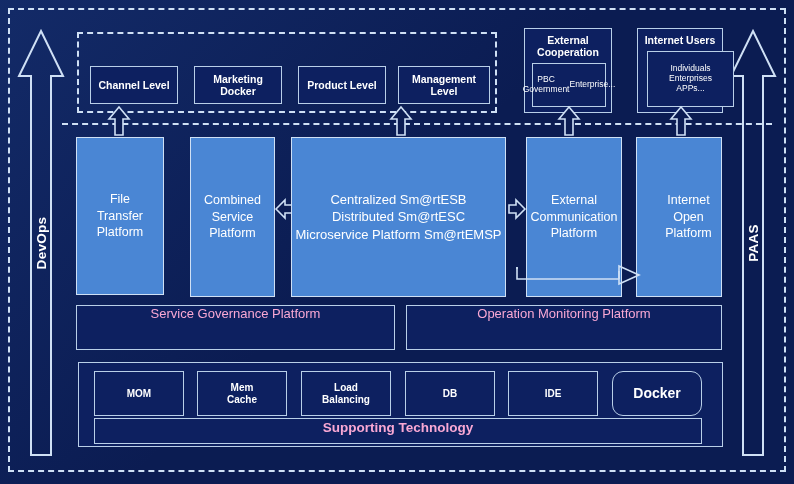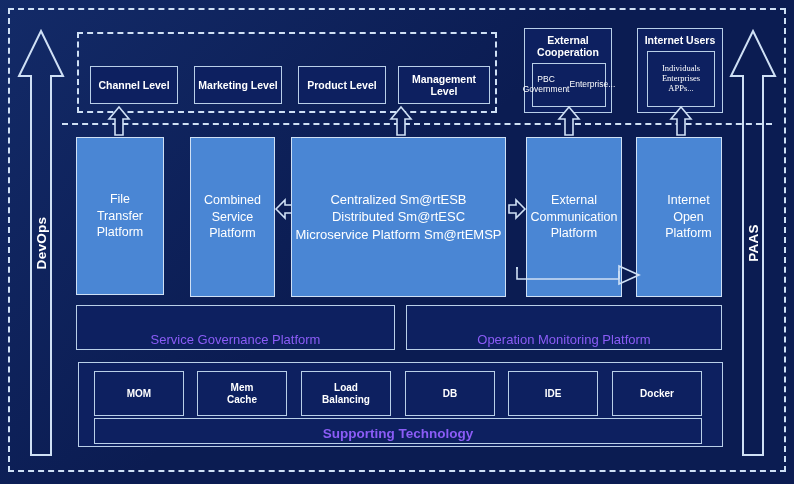--- a/index.html
+++ b/index.html
@@ -44,22 +44,22 @@
     color:#ffffff;
     display:flex;align-items:center;justify-content:center;
     text-align:center;
     font-size:12.5px;
     line-height:1.35;
     white-space:pre-line;
   }
   .navy-wide{
     background:#0d2060;
     border:1.5px solid #b9cfe8;
-    color:#8b5cf6;
-    display:flex;align-items:flex-end;justify-content:center;
+    color:#f9a8d4;
+    display:flex;align-items:flex-start;justify-content:center;
     text-align:center;
     font-size:13px;
     line-height:1.3;
   }
   .group-title{
     color:#ffffff;font-weight:bold;font-size:10.5px;
     text-align:center;line-height:1.15;
     width:100%;
   }
   .vlabel{
@@ -91,41 +91,41 @@
     </svg>
   </div>
   <div class="vlabel" style="left:753px;top:243px;">PAAS</div>
 
   <div class="abs dashed-box" style="left:77px;top:32px;width:420px;height:81px;"></div>
 
   <div class="abs navy-box" style="left:90px;top:66px;width:88px;height:38px;">
     <span>Channel Level</span>
   </div>
   <div class="abs navy-box" style="left:194px;top:66px;width:88px;height:38px;">
-    <span>Marketing Level</span>
+    <span>Marketing Docker</span>
   </div>
   <div class="abs navy-box" style="left:298px;top:66px;width:88px;height:38px;">
     <span>Product Level</span>
   </div>
   <div class="abs navy-box" style="left:398px;top:66px;width:92px;height:38px;">
     <span>Management Level</span>
   </div>
 
   <div class="abs navy-box" style="left:524px;top:28px;width:88px;height:85px;flex-direction:column;justify-content:flex-start;padding-top:5px;">
     <div class="group-title">External</div>
     <div class="group-title">Cooperation</div>
     <div class="abs navy-box" style="left:7px;top:34px;width:74px;height:44px;flex-direction:row;font-weight:normal;font-size:8.5px;">
       <div>PBC Government</div>
       <div>Enterprise...</div>
     </div>
   </div>
 
   <div class="abs navy-box" style="left:637px;top:28px;width:86px;height:85px;flex-direction:column;justify-content:flex-start;padding-top:5px;">
     <div class="group-title">Internet Users</div>
-    <div class="abs navy-box" style="left:9px;top:22px;width:68px;height:56px;flex-direction:column;font-weight:normal;font-size:8.5px;font-family:Liberation Serif, serif;">
+    <div class="abs navy-box" style="left:9px;top:22px;width:87px;height:56px;flex-direction:column;font-weight:normal;font-size:8.5px;">
       <div>Individuals</div>
       <div>Enterprises</div>
       <div>APPs...</div>
     </div>
   </div>
 
   <div class="abs dash-line" style="left:62px;top:123px;width:710px;"></div>
 
   <div class="abs" style="left:108px;top:106px;">
     <svg width="22" height="30" viewBox="0 0 22 30">
@@ -218,21 +218,21 @@
   <div class="abs navy-box" style="left:301px;top:371px;width:90px;height:45px;font-size:10px;white-space:pre-line;">
     <span>Load
 Balancing</span>
   </div>
   <div class="abs navy-box" style="left:405px;top:371px;width:90px;height:45px;font-size:10px;white-space:pre-line;">
     <span>DB</span>
   </div>
   <div class="abs navy-box" style="left:508px;top:371px;width:90px;height:45px;font-size:10px;white-space:pre-line;text-align:center;">
     <span>IDE</span>
   </div>
-  <div class="abs navy-box" style="left:612px;top:371px;width:90px;height:45px;font-size:10px;white-space:pre-line;">
+  <div class="abs navy-box" style="left:612px;top:371px;width:90px;height:45px;font-size:14px;white-space:pre-line;border-radius:11px;">
     <span>Docker</span>
   </div>
 
   <div class="abs navy-wide" style="left:94px;top:418px;width:608px;height:26px;font-size:13.5px;font-weight:bold;">
     <span>Supporting Technology</span>
   </div>
 
 </div>
 
 </body></html>

